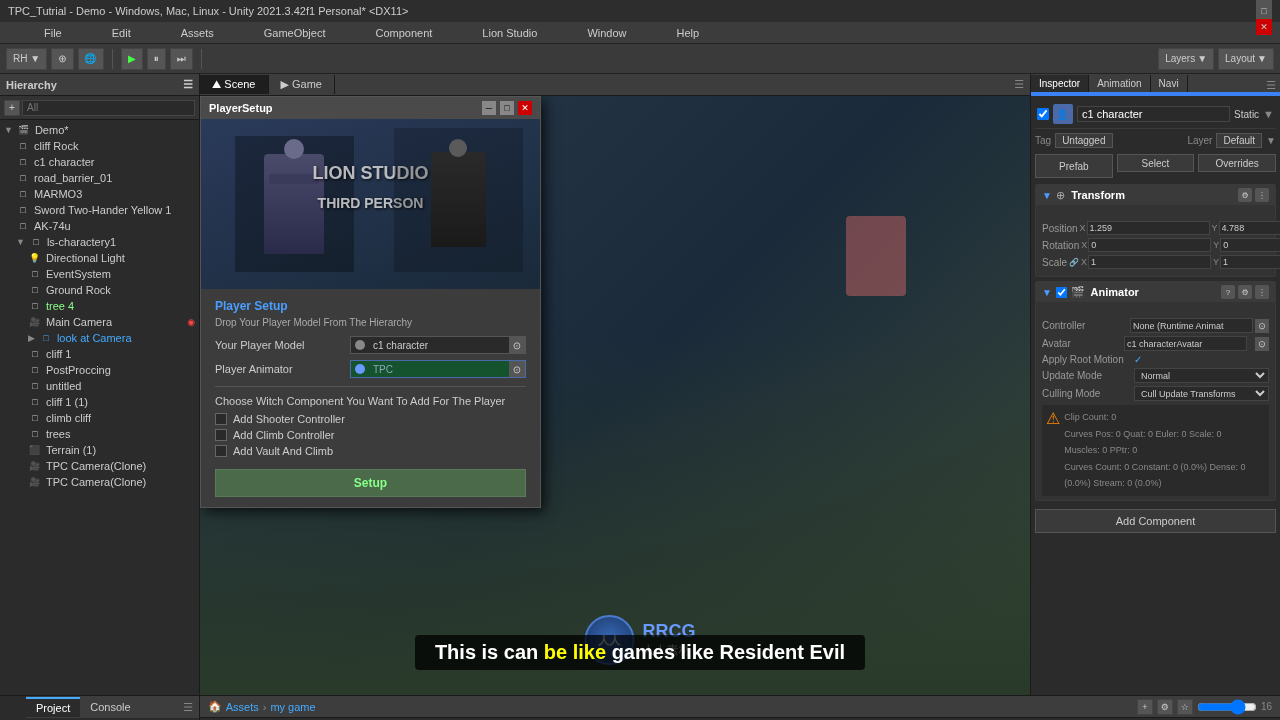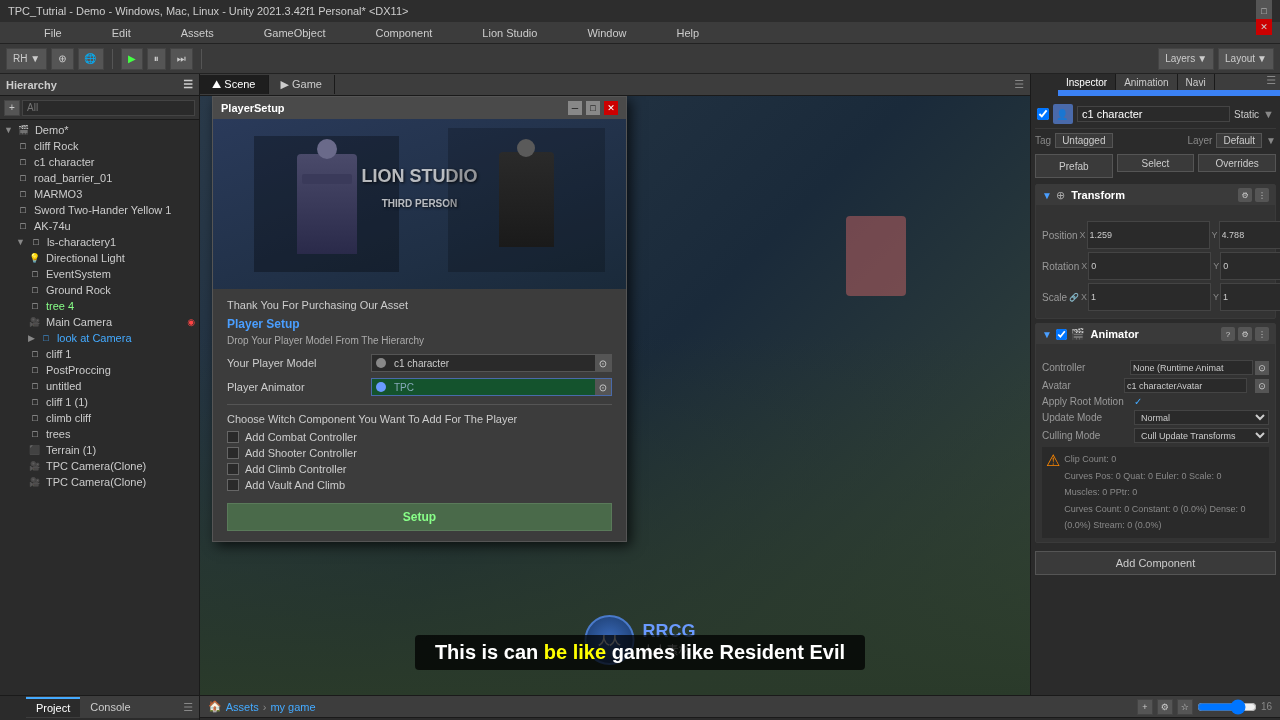--- a/index.html
+++ b/index.html
@@ -34,21 +34,21 @@
 
     
     #scene-area { flex: 1; background: #1a1a1a; position: relative; display: flex; flex-direction: column; }
     .scene-tabs { height: 22px; background: #3d3d3d; display: flex; align-items: center; border-bottom: 1px solid #1a1a1a; }
     .scene-tab { padding: 3px 12px; font-size: 11px; cursor: pointer; border-right: 1px solid #1a1a1a; color: #ccc; }
     .scene-tab.active { background: #1e1e1e; color: #fff; }
     .scene-content { flex: 1; background: #4a4a4a; position: relative; overflow: hidden; }
     .scene-bg { width: 100%; height: 100%; background: linear-gradient(135deg, #2a3a4a 0%, #1a2a3a 50%, #3a4a3a 100%); position: relative; }
 
     
-    #player-setup-modal { position: absolute; top: 0; left: 12px; width: 415px; background: #3c3c3c; border: 1px solid #555; box-shadow: 4px 4px 12px rgba(0,0,0,0.7); z-index: 100; }
+    #player-setup-modal { position: absolute; top: 0; left: 0; width: 341px; background: #3c3c3c; border: 1px solid #555; box-shadow: 4px 4px 12px rgba(0,0,0,0.7); z-index: 100; }
     .modal-titlebar { height: 22px; background: #4a4a4a; display: flex; align-items: center; padding: 0 8px; justify-content: space-between; cursor: move; }
     .modal-title { font-size: 11px; color: #fff; font-weight: bold; }
     .modal-controls { display: flex; gap: 4px; }
     .modal-btn { width: 14px; height: 14px; border: none; cursor: pointer; font-size: 9px; display: flex; align-items: center; justify-content: center; }
     .modal-close { background: #c00; color: #fff; }
     .modal-img { width: 100%; height: 170px; background: linear-gradient(160deg, #2a3a5a, #1a2a3a); position: relative; overflow: hidden; display: flex; align-items: center; justify-content: center; }
     .modal-body { padding: 10px 14px; }
     .modal-section-title { color: #4a9eff; font-size: 12px; font-weight: bold; margin-bottom: 4px; }
     .modal-row { display: flex; align-items: center; margin-bottom: 6px; gap: 4px; }
     .modal-label { width: 140px; color: #ccc; font-size: 11px; }
@@ -58,21 +58,21 @@
     .modal-icon-btn { width: 16px; height: 16px; background: #555; border: none; cursor: pointer; color: #ccc; font-size: 10px; display: flex; align-items: center; justify-content: center; }
     .modal-check-row { display: flex; align-items: center; margin-bottom: 4px; gap: 6px; }
     .modal-check-label { color: #ccc; font-size: 11px; }
     .modal-checkbox { width: 12px; height: 12px; border: 1px solid #666; background: #2a2a2a; display: flex; align-items: center; justify-content: center; }
     .modal-divider { height: 1px; background: #555; margin: 8px 0; }
     .modal-chooser-title { color: #ccc; font-size: 11px; margin-bottom: 6px; }
     .modal-setup-btn { width: 100%; height: 28px; background: #4a6a4a; border: 1px solid #5a7a5a; color: #8f8; font-size: 12px; font-weight: bold; cursor: pointer; margin-top: 8px; }
 
     
     #inspector { width: 250px; background: #2b2b2b; border-left: 1px solid #1a1a1a; display: flex; flex-direction: column; overflow: hidden; }
-    .inspector-tabs { height: 22px; background: #3d3d3d; display: flex; align-items: flex-start; border-bottom: 6px solid #3b82f6; overflow: hidden; margin-left: 27px; }
+    .inspector-tabs { height: 22px; background: #3d3d3d; display: flex; align-items: flex-end; border-bottom: 4px solid #3b82f6; overflow: hidden; }
     .inspector-tab { padding: 3px 8px; font-size: 10px; cursor: pointer; border-right: 1px solid #1a1a1a; color: #ccc; white-space: nowrap; }
     .inspector-tab.active { background: #2b2b2b; color: #fff; }
     .inspector-content { flex: 1; overflow-y: auto; padding: 4px; }
     .obj-header { display: flex; align-items: center; gap: 4px; padding: 4px 2px; border-bottom: 1px solid #3a3a3a; margin-bottom: 4px; }
     .obj-icon { width: 20px; height: 20px; background: #4a6aaa; border-radius: 2px; display: flex; align-items: center; justify-content: center; color: #fff; font-size: 10px; }
     .obj-static { font-size: 10px; color: #ccc; }
     .tag-row { display: flex; align-items: center; gap: 4px; margin-bottom: 6px; font-size: 10px; }
     .tag-label { color: #888; }
     .tag-val { background: #3a3a3a; border: 1px solid #555; padding: 1px 6px; color: #ccc; cursor: pointer; }
     .component-block { background: #333; border: 1px solid #3a3a3a; margin-bottom: 4px; border-radius: 2px; }
@@ -80,21 +80,21 @@
     .component-name { font-size: 11px; color: #fff; font-weight: bold; flex: 1; }
     .component-icons { display: flex; gap: 3px; }
     .comp-icon-sm { width: 14px; height: 14px; background: #555; border-radius: 2px; display: flex; align-items: center; justify-content: center; font-size: 8px; color: #ccc; cursor: pointer; }
     .component-body { padding: 4px 6px; margin-top: 12px; }
     .prop-row { display: flex; align-items: center; margin-bottom: 3px; gap: 2px; }
     .prop-label { width: 90px; color: #999; font-size: 10px; }
     .prop-input { flex: 1; height: 15px; background: #2a2a2a; border: 1px solid #444; color: #ccc; font-size: 9px; padding: 0 2px; }
     .prop-trio { display: flex; gap: 2px; flex: 1; }
     .prop-trio-item { flex: 1; display: flex; align-items: center; gap: 1px; }
     .prop-trio-label { font-size: 9px; color: #888; }
-    .prop-trio-input { flex: 1; height: 28px; background: #2a2a2a; border: 1px solid #444; color: #ccc; font-size: 9px; padding: 0 2px; }
+    .prop-trio-input { flex: 1; height: 14px; background: #2a2a2a; border: 1px solid #444; color: #ccc; font-size: 9px; padding: 0 2px; }
     .checkbox-on { color: #4af; font-size: 10px; }
     .prop-select { flex: 1; height: 15px; background: #2a2a2a; border: 1px solid #444; color: #ccc; font-size: 9px; padding: 0 2px; }
     .anim-info { font-size: 9px; color: #888; padding: 2px 0; line-height: 1.4; }
     .add-component-btn { width: 100%; height: 24px; background: #3a3a3a; border: 1px solid #555; color: #ccc; font-size: 11px; cursor: pointer; margin-top: 4px; }
 
     
     #bottom { height: 220px; display: flex; border-top: 1px solid #1a1a1a; }
     #project-panel { width: 200px; background: #2b2b2b; border-right: 1px solid #1a1a1a; display: flex; flex-direction: column; }
     .project-tabs { height: 22px; background: #3d3d3d; display: flex; align-items: center; margin-left: 26px; }
     .project-tab { padding: 3px 10px; font-size: 11px; cursor: pointer; }
@@ -300,54 +300,49 @@
           <div class="modal-img">
 
             <div style="position:absolute;left:10%;top:10%;width:35%;height:80%;background:rgba(0,0,0,0.3);display:flex;align-items:center;justify-content:center;">
               <div style="width:60px;height:100px;background:linear-gradient(180deg,#4a4a6a,#2a2a4a);border-radius:4px 4px 0 0;position:relative;">
                 <div style="width:20px;height:20px;background:#6a6a8a;border-radius:50%;position:absolute;top:-15px;left:20px;"></div>
                 <div style="width:50px;height:10px;background:#3a3a5a;position:absolute;top:20px;left:5px;border-radius:2px;"></div>
               </div>
             </div>
             <div class="lion-text">
               <div>LION STUDIO</div>
-              <div style="font-size:10px;margin-top:11px;">THIRD PERSON</div>
+              <div style="font-size:14px;margin-top:11px;">THIRD PERSON</div>
             </div>
             <div style="position:absolute;right:5%;top:5%;width:38%;height:85%;background:rgba(0,0,0,0.2);display:flex;align-items:center;justify-content:center;">
               <div style="width:55px;height:95px;background:linear-gradient(180deg,#2a2a2a,#1a1a1a);border-radius:4px 4px 0 0;position:relative;">
                 <div style="width:18px;height:18px;background:#5a5a5a;border-radius:50%;position:absolute;top:-13px;left:18px;"></div>
               </div>
             </div>
           </div>
           <div class="modal-body">
-            <div style="color:#ccc;font-size:11px;margin-bottom:6px;">Thank You For Purchasing  Our Asset</div>
             <div class="modal-section-title">Player Setup</div>
             <div style="color:#aaa;font-size:10px;margin-bottom:8px;">Drop Your Player Model From The Hierarchy</div>
             <div class="modal-row">
               <span class="modal-label">Your Player Model</span>
               <div class="modal-input-with-icon">
                 <div class="modal-dot"></div>
                 <input value="c1 character" style="">
                 <button class="modal-icon-btn">⊙</button>
               </div>
             </div>
             <div class="modal-row">
               <span class="modal-label">Player Animator</span>
               <div class="modal-input-with-icon" style="background:#14532d;border-color:#4a6aaa;">
                 <div class="modal-dot" style="background:#6a9aff;"></div>
                 <input value="TPC" style="color: rgb(136, 170, 187); background: transparent;">
                 <button class="modal-icon-btn">⊙</button>
               </div>
             </div>
             <div class="modal-divider"></div>
             <div class="modal-chooser-title">Choose Witch Component You Want To Add For The Player</div>
-            <div class="modal-check-row">
-              <div class="modal-checkbox"></div>
-              <span class="modal-check-label">Add Combat Controller</span>
-            </div>
             <div class="modal-check-row">
               <div class="modal-checkbox"></div>
               <span class="modal-check-label">Add Shooter Controller</span>
             </div>
             <div class="modal-check-row">
               <div class="modal-checkbox"></div>
               <span class="modal-check-label">Add Climb Controller</span>
             </div>
             <div class="modal-check-row">
               <div class="modal-checkbox"></div>

